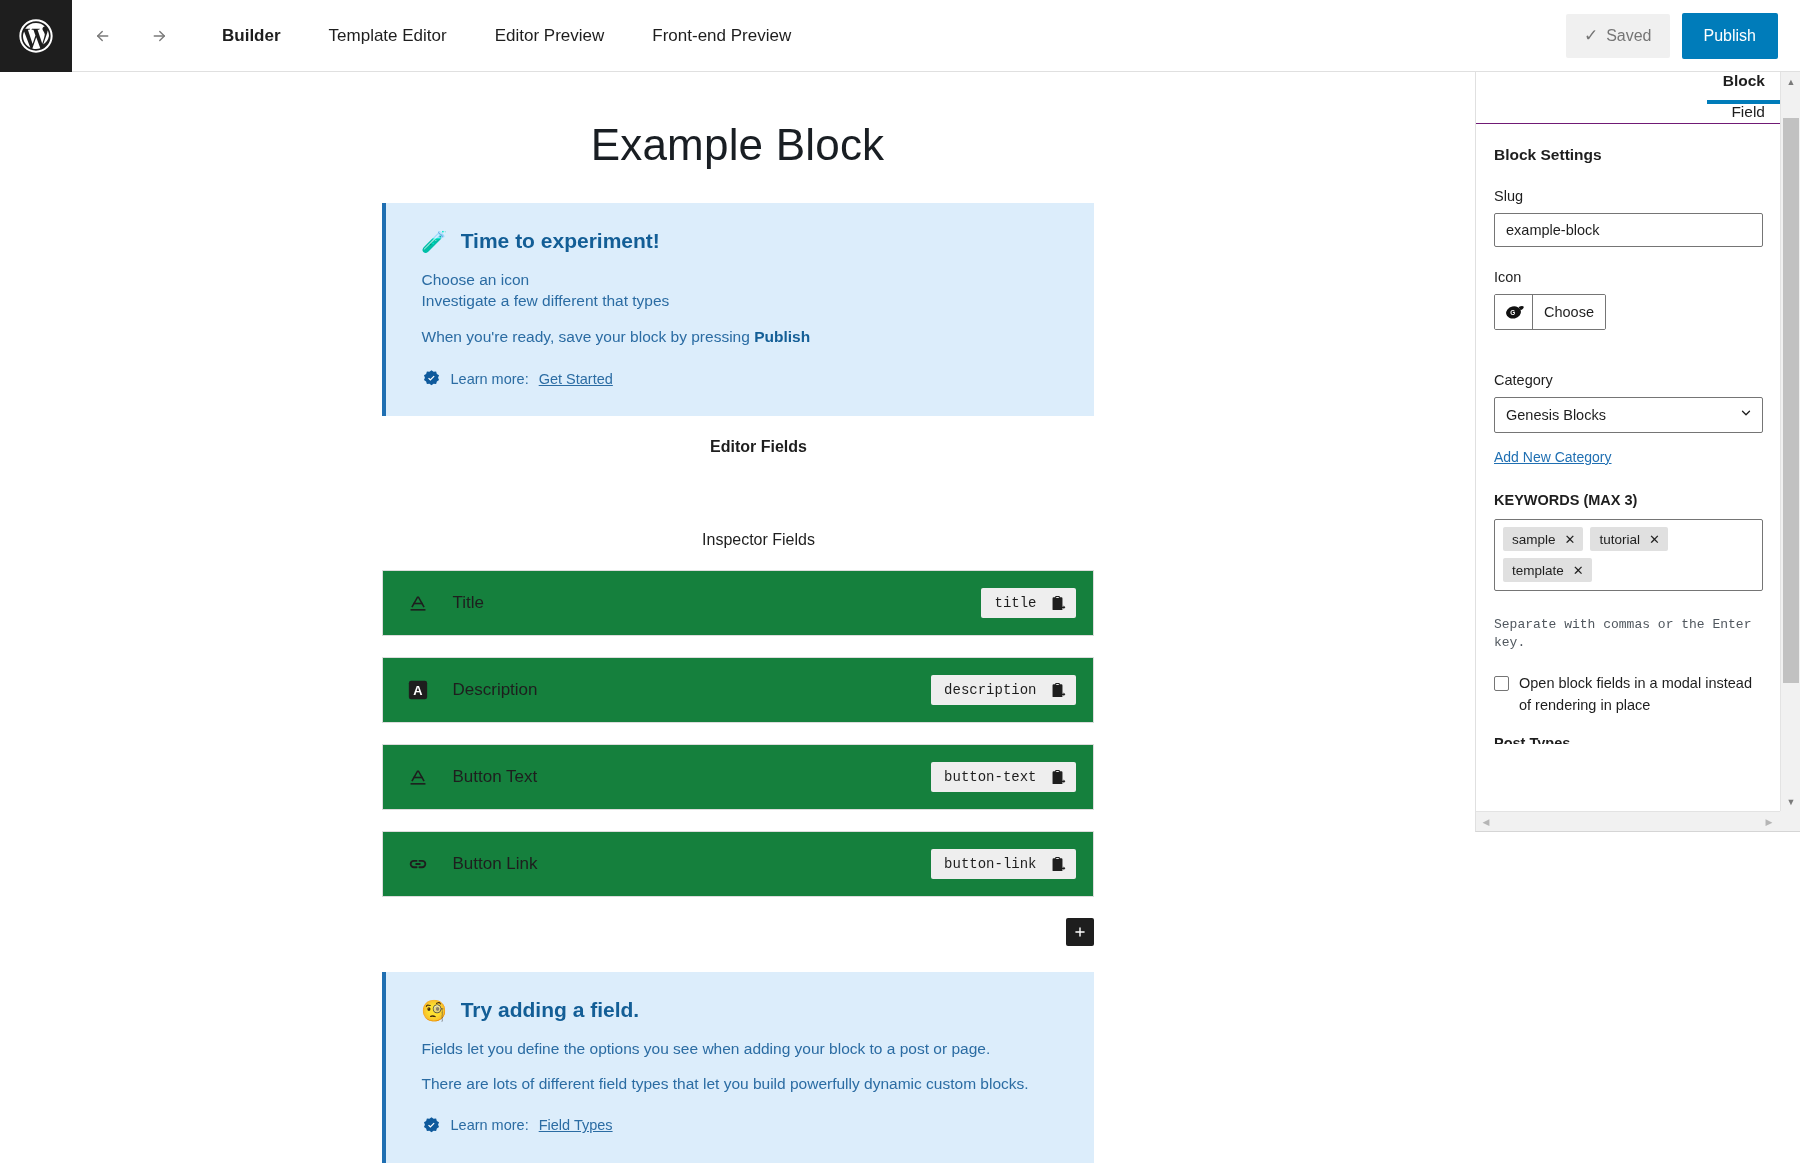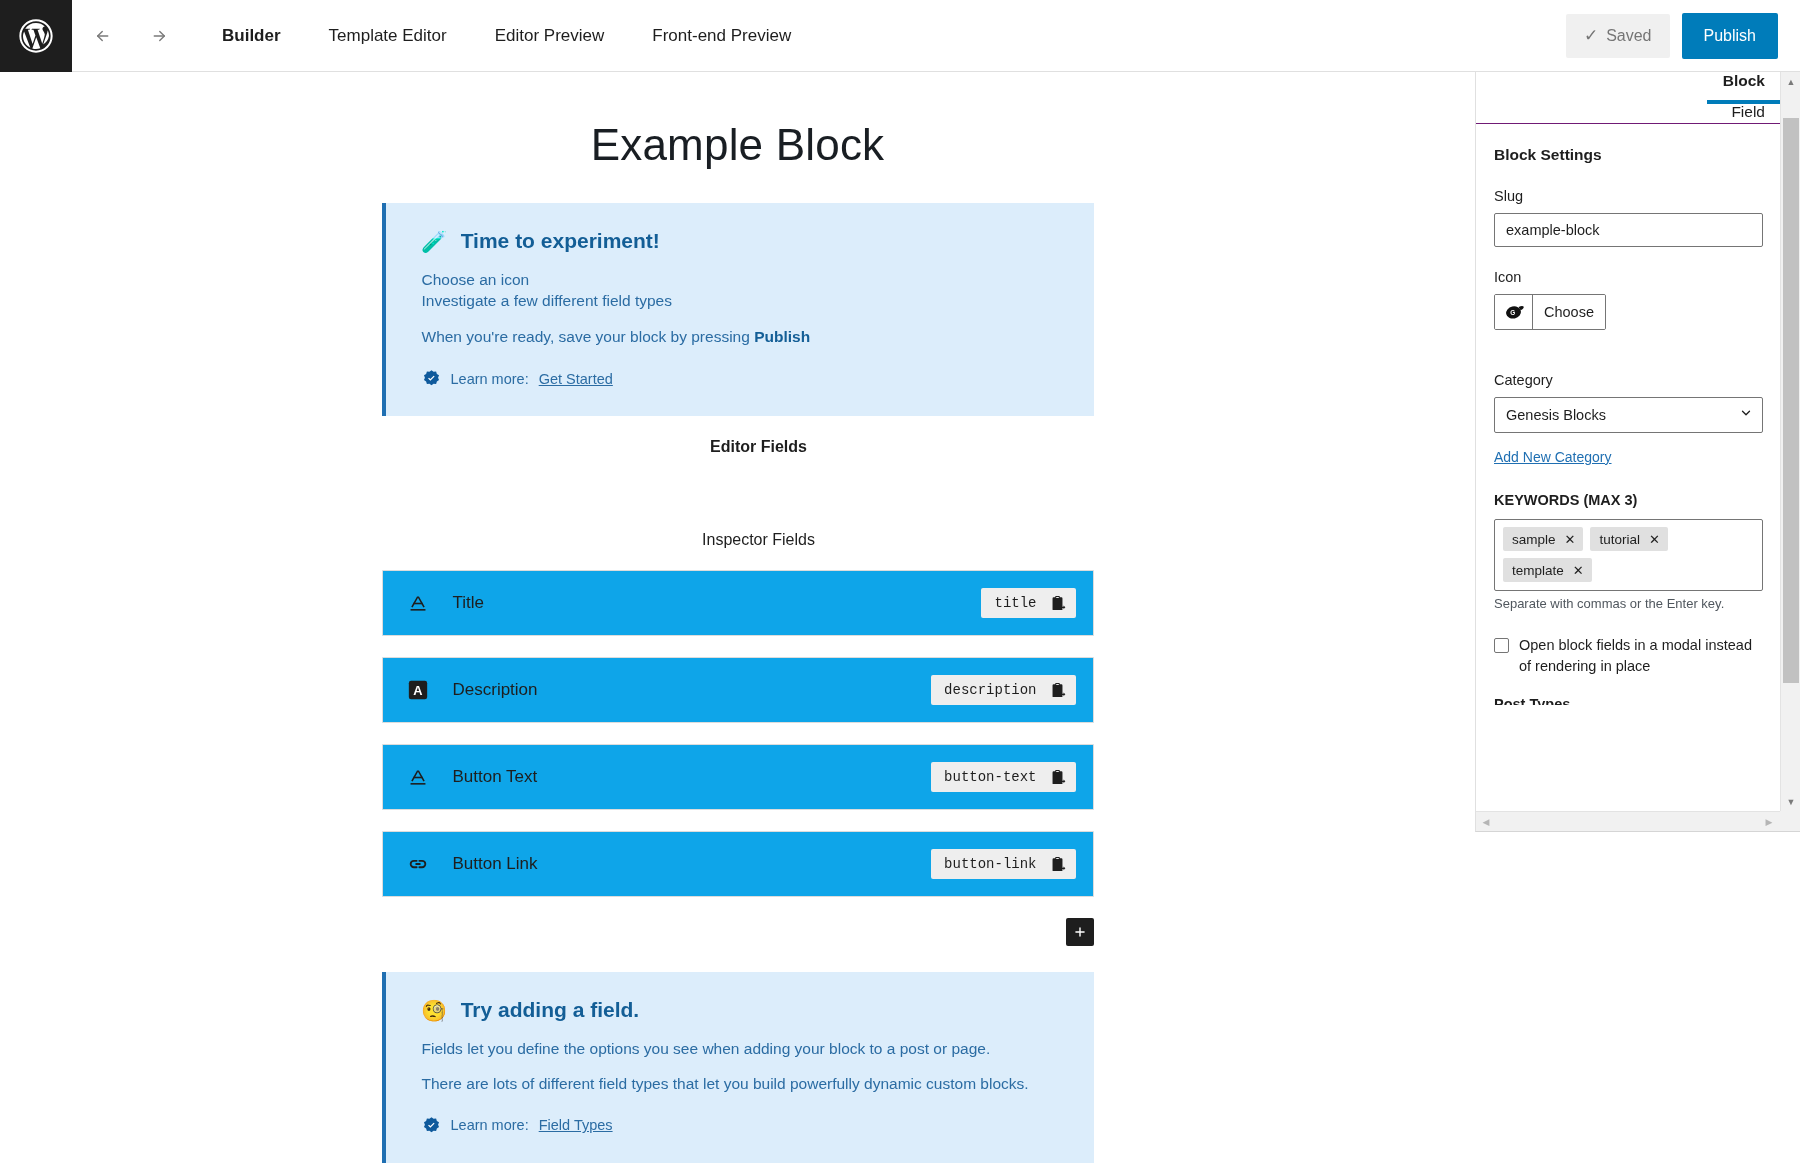--- a/index.html
+++ b/index.html
@@ -133,21 +133,21 @@
   }
   .field-tab {
     font-size: 16px; color: #1e1e1e; cursor: pointer;
     padding-bottom: 3px;
   }
   .field-tab.active { font-weight: 700; }
 
   
   .field-row {
     border: 1px solid #dcdcdc;
-    background: #0ea5e9;
+    background: #15803d;
     height: 66px;
     display: flex; align-items: center;
     padding: 0 17px 0 22px;
     margin-bottom: 21px;
     border-radius: 1px;
   }
   .field-icon {
     width: 26px; height: 26px;
     display: flex; align-items: center; justify-content: center;
     flex: 0 0 auto; color: #1e1e1e;
@@ -239,21 +239,21 @@
     font-size: 14.5px; color: #1e1e1e;
     font-family: "Liberation Sans", sans-serif;
     background: #ffffff;
   }
   .sb-help {
     font-size: 13px; color: #1e1e1e;
     font-style: italic;
     line-height: 1.35;
     margin-top: 7px;
   }
-  .sb-help.plain { font-style: normal; color: #50575e; margin-top: 4px; }
+  .sb-help.plain { font-style: normal; color: #50575e; margin-top: 25px; font-family: Liberation Mono, monospace; }
 
   .icon-picker {
     display: flex; align-items: stretch;
     border: 1px solid #757575;
     border-radius: 2px;
     width: 112px; height: 36px;
     overflow: hidden;
   }
   .icon-preview {
     width: 38px;
@@ -420,21 +420,21 @@
   <h1 class="page-title">Example Block</h1>
 
   <div class="content-col">
 
     <div class="notice">
       <div class="notice-head">
         <span class="notice-emoji">🧪</span>
         <span>Time to experiment!</span>
       </div>
       <div class="notice-line">Choose an icon</div>
-      <div class="notice-line">Investigate a few different field types</div>
+      <div class="notice-line">Investigate a few different that types</div>
       <div class="notice-gap"></div>
       <div class="notice-line"><span>When you're ready, save your block by pressing </span><b>Publish</b></div>
       <div class="learn-more">
         <span class="badge-check">
           <svg width="19" height="19" viewBox="0 0 24 24" fill="#0f5a9c">
             <path d="M12 1.5l2.6 1.9 3.2-.3 1 3.1 2.7 1.8-1.2 3 1.2 3-2.7 1.8-1 3.1-3.2-.3L12 20.5l-2.6-1.9-3.2.3-1-3.1-2.7-1.8 1.2-3-1.2-3 2.7-1.8 1-3.1 3.2.3L12 1.5z"></path>
             <path d="M10.6 14.9l-2.9-2.9 1.1-1.1 1.8 1.8 4.2-4.2 1.1 1.1-5.3 5.3z" fill="#ffffff"></path>
           </svg>
         </span>
         <span>Learn more:</span>

